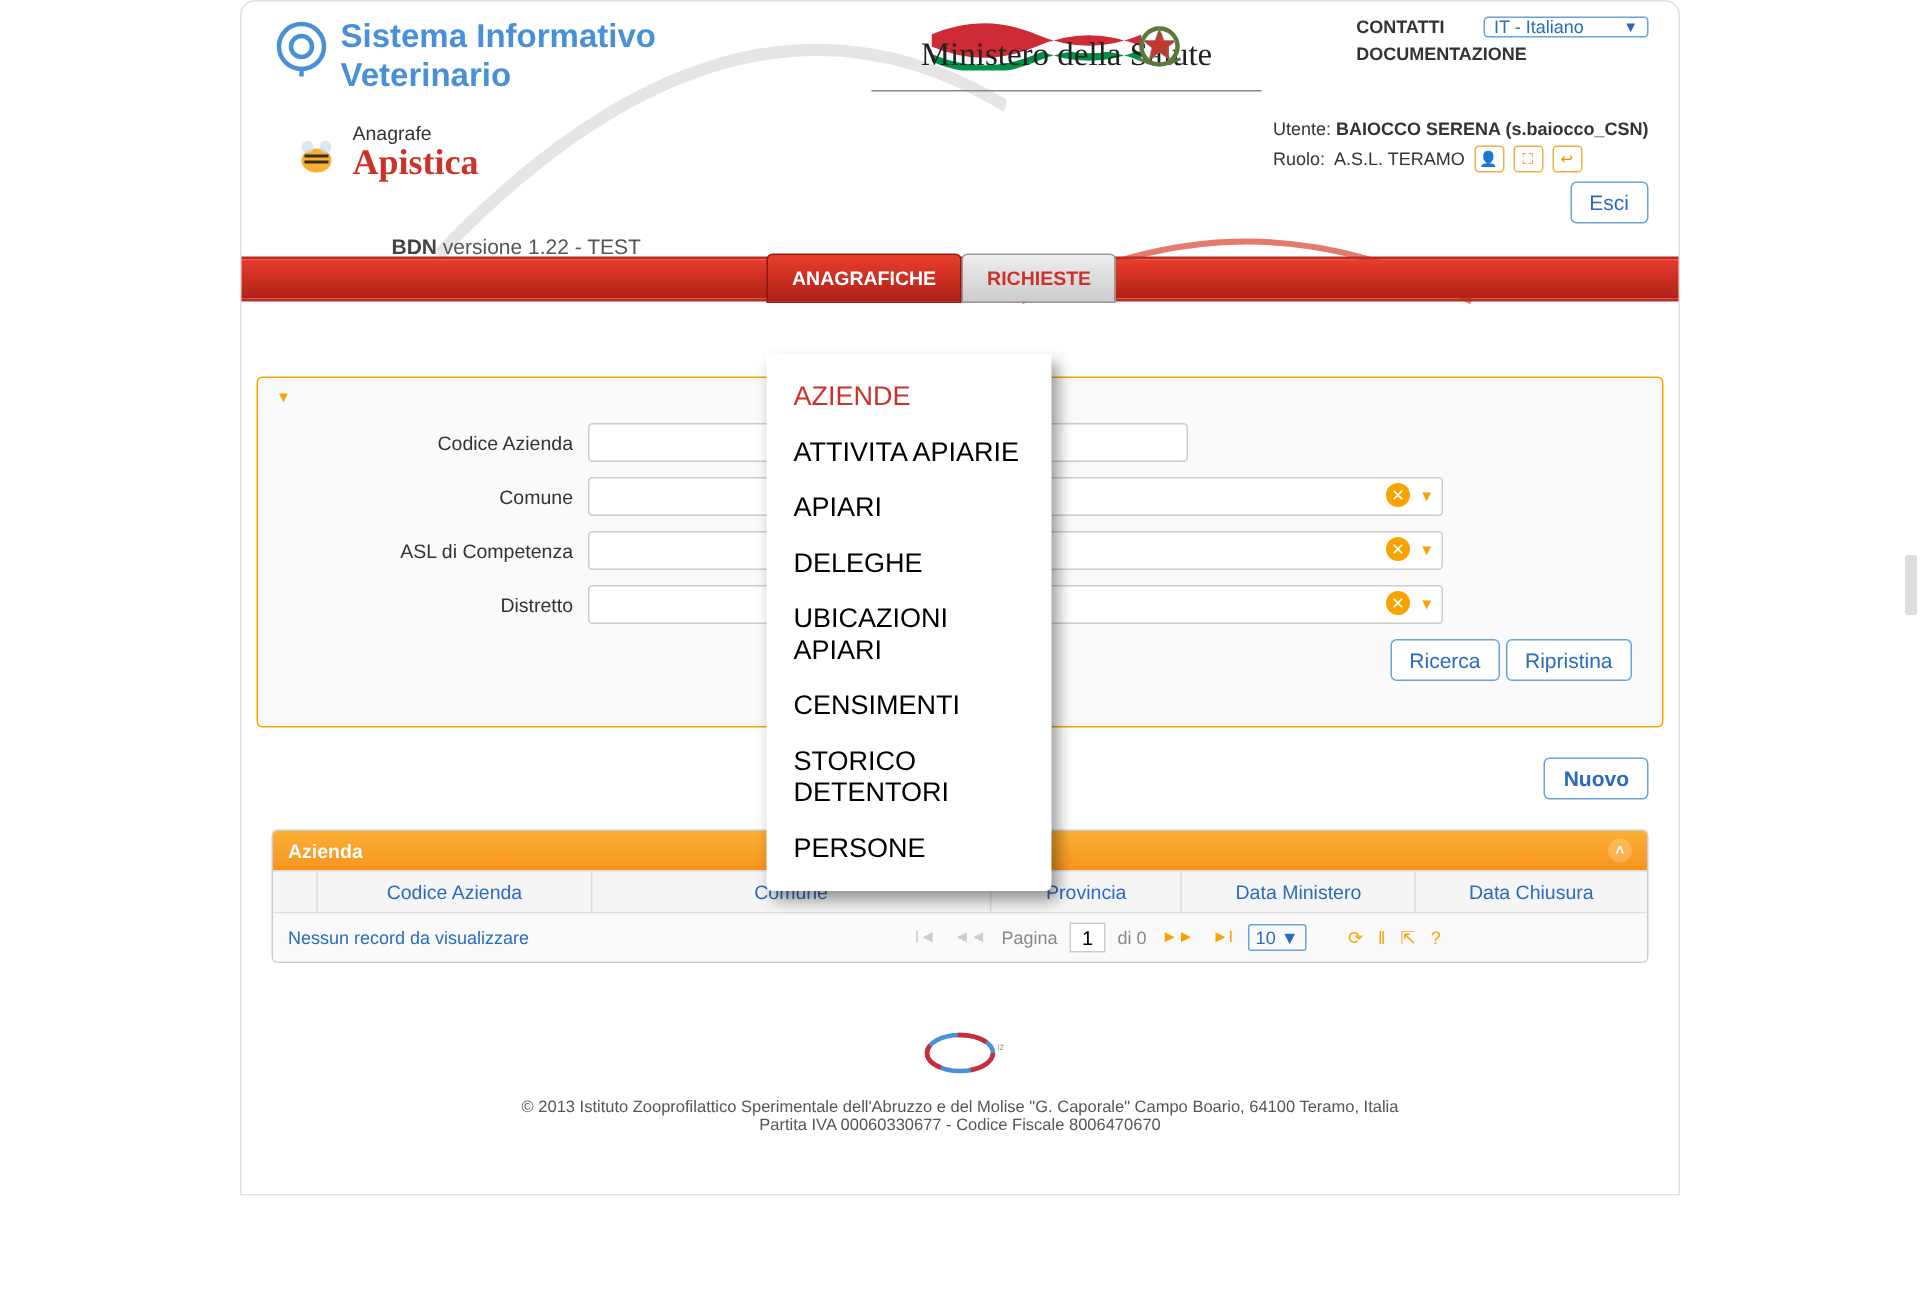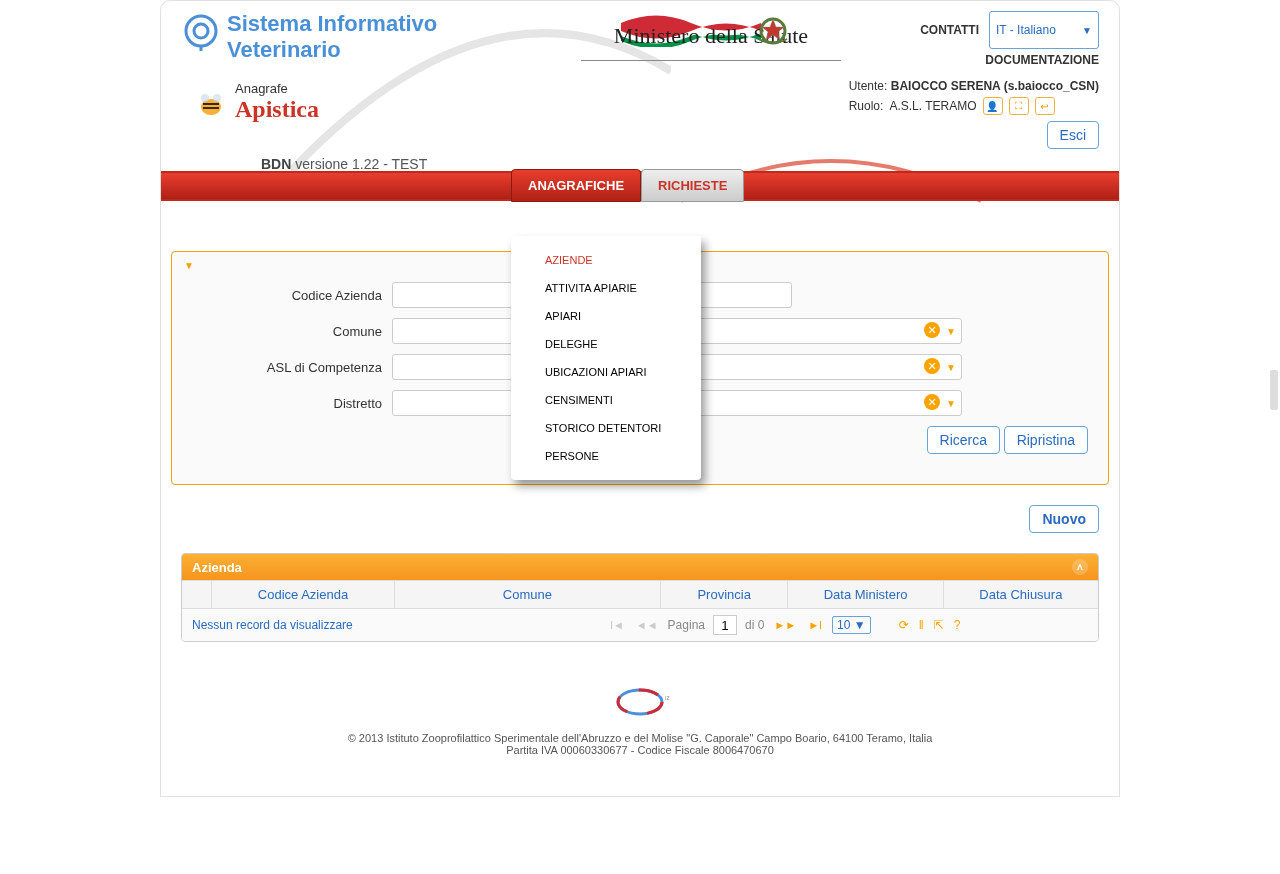--- a/index.html
+++ b/index.html
@@ -17,40 +17,40 @@
   .bee-icon { width: 40px; height: 40px; margin-right: 4px; }
   .anagrafe-text .l1 { color: #333; font-size: 13px; }
   .anagrafe-text .l2 { font-family: Georgia, serif; font-size: 24px; color: #cc3328; font-weight: bold; }
   .bdn-version { position: absolute; left: 100px; top: 155px; font-size: 14px; color: #555; }
   .bdn-version b { color: #444; }
   .ministero { position: absolute; left: 420px; top: 10px; width: 260px; height: 50px; border-bottom: 1px solid #888; text-align: center; }
   .ministero-script { font-family: "Brush Script MT", cursive; font-size: 22px; color: #222; line-height: 50px; }
   .emblem { position: absolute; left: 590px; top: 8px; width: 44px; height: 44px; }
   .flag-stripe { position: absolute; left: 460px; top: 12px; width: 140px; height: 34px; }
   .top-right { position: absolute; right: 20px; top: 10px; text-align: right; }
-  .top-right-row { margin-bottom: 4px; display: flex; justify-content: flex-end; align-items: center; gap: 10px; }
-  .lang-select { border: 1px solid #68a4d9; border-radius: 3px; background: #fff; width: 110px; height: 38px; display: flex; align-items: center; justify-content: space-between; padding: 0 6px; color: #2a6bbf; font-size: 12px; }
+  .top-right-row { margin-bottom: 4px; display: flex; justify-content: space-between; align-items: center; gap: 26px; }
+  .lang-select { border: 1px solid #68a4d9; border-radius: 3px; background: #fff; width: 110px; height: 14px; display: flex; align-items: center; justify-content: space-between; padding: 0 6px; color: #2a6bbf; font-size: 12px; }
   .lang-select .chev { color: #2a6bbf; font-size: 10px; }
   .link-text { color: #333; font-size: 12px; font-weight: bold; }
   .user-block { position: absolute; right: 20px; top: 78px; font-size: 12px; text-align: left; }
   .user-block .l1 b { font-weight: bold; }
   .user-block .l2 { margin-top: 4px; display: flex; align-items: center; gap: 6px; }
   .mini-btn { border: 1px solid #f0b040; background: #fff; border-radius: 3px; width: 20px; height: 18px; display: inline-flex; align-items: center; justify-content: center; font-size: 10px; color: #f09000; }
   .esci-wrap { position: absolute; right: 20px; top: 120px; }
   .btn { border: 1px solid #68a4d9; background: #fff; color: #2a6bbf; border-radius: 4px; padding: 5px 12px; font-size: 14px; cursor: pointer; }
   .arc1 { position: absolute; left: 130px; top: 0; width: 380px; height: 170px; pointer-events: none; }
   .arc2 { position: absolute; left: 520px; top: 150px; width: 300px; height: 60px; pointer-events: none; }
   
   .menubar { height: 30px; background: linear-gradient(#e83e2e, #b02015); position: relative; border-top: 2px solid #c02a1e; border-bottom: 2px solid #c02a1e; }
   .tabs { position: absolute; left: 350px; top: -4px; display: flex; }
   .tab { border-radius: 4px 4px 0 0; padding: 8px 16px; font-size: 13px; font-weight: bold; border: 1px solid #999; background: linear-gradient(#eee, #ccc); color: #cc3328; cursor: pointer; }
   .tab.active { background: linear-gradient(#e83e2e, #b02015); color: #fff; border-color: #8a1a10; }
   
   .dropdown { position: absolute; left: 350px; top: 35px; width: 190px; background: #fff; border-radius: 0 0 4px 4px; box-shadow: 4px 6px 10px rgba(0,0,0,0.4); z-index: 100; padding: 10px 0; }
-  .dropdown-item { padding: 8px 34px; font-size: 11px; color: #000; cursor: pointer; }
+  .dropdown-item { padding: 8px 18px; font-size: 18px; color: #000; cursor: pointer; }
   .dropdown-item.hover { color: #cc3328; }
   
   .content { padding: 50px 10px 20px 10px; position: relative; }
   .panel { border: 1px solid #f7a400; border-radius: 4px; background: #fafafa; padding: 30px 20px 30px 20px; margin-bottom: 20px; position: relative; }
   .panel .caret { position: absolute; left: 12px; top: 8px; color: #f7a400; font-size: 10px; }
   .form-row { display: flex; align-items: center; margin-bottom: 10px; }
   .form-label { width: 200px; text-align: right; padding-right: 10px; font-size: 13px; color: #333; }
   .form-input { border: 1px solid #ccc; border-radius: 3px; background: #fff; height: 26px; padding: 0 6px; }
   .form-combo { position: relative; }
   .form-combo .clear { position: absolute; right: 22px; top: 4px; width: 16px; height: 16px; border-radius: 50%; background: #f7a400; color: #fff; font-size: 11px; display: flex; align-items: center; justify-content: center; cursor: pointer; }

